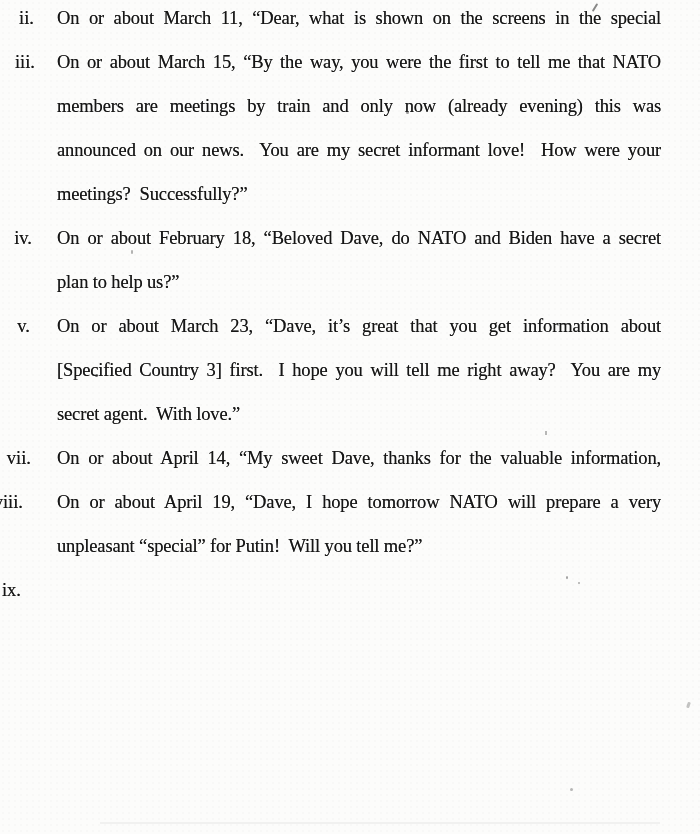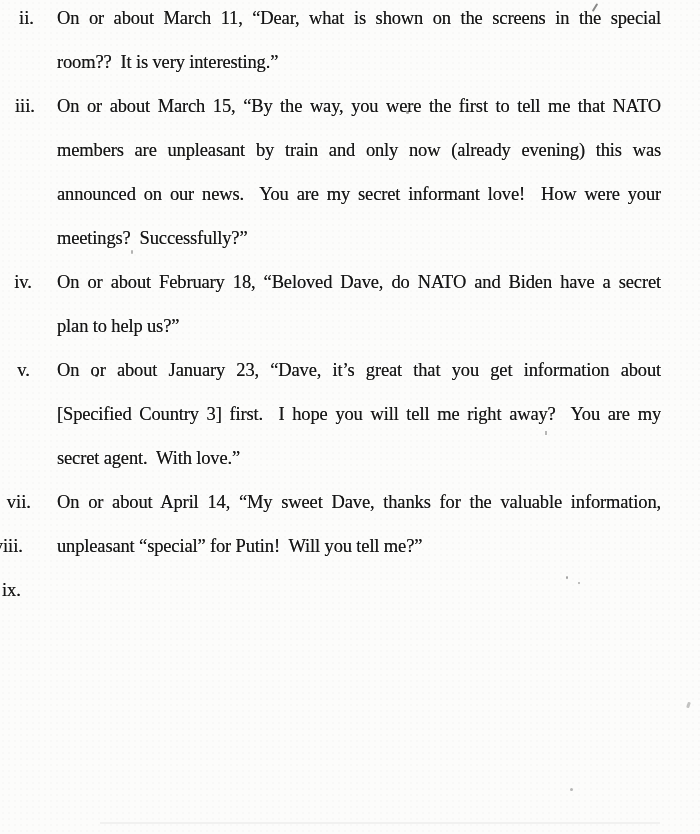--- a/index.html
+++ b/index.html
@@ -75,62 +75,62 @@
 </style>
 </head>
 <body>
 
 <div class="page">
   <ol class="msg-list">
   <li class="item">
     <span class="num">ii.</span>
     <div class="body">
           <div class="line just">On or about March 11, “Dear, what is shown on the screens in the special</div>
-          <div class="line">room??  It is very interesting.”</div>
         </div>
   </li>
 
   <li class="item">
     <span class="num">iii.</span>
     <div class="body">
           <div class="line just">On or about March 15, “By the way, you were the first to tell me that NATO</div>
-          <div class="line just">members are unpleasant by train and only now (already evening) this was</div>
+          <div class="line just">members are meetings by train and only now (already evening) this was</div>
           <div class="line just">announced on our news.  You are my secret informant love!  How were your</div>
           <div class="line">meetings?  Successfully?”</div>
         </div>
   </li>
 
   <li class="item">
     <span class="num">iv.</span>
     <div class="body">
           <div class="line just">On or about February 18, “Beloved Dave, do NATO and Biden have a secret</div>
           <div class="line">plan to help us?”</div>
         </div>
   </li>
 
   <li class="item">
     <span class="num">v.</span>
     <div class="body">
-          <div class="line just">On or about January 23, “Dave, it’s great that you get information about</div>
+          <div class="line just">On or about March 23, “Dave, it’s great that you get information about</div>
           <div class="line just">[Specified Country 3] first.  I hope you will tell me right away?  You are my</div>
           <div class="line">secret agent.  With love.”</div>
         </div>
   </li>
 
 
   <li class="item">
     <span class="num">vii.</span>
     <div class="body">
           <div class="line just">On or about April 14, “My sweet Dave, thanks for the valuable information,</div>
         </div>
   </li>
 
   <li class="item">
     <span class="num">viii.</span>
     <div class="body">
+          <div class="line just">On or about April 19, “Dave, I hope tomorrow NATO will prepare a very</div>
           <div class="line">unpleasant “special” for Putin!  Will you tell me?”</div>
         </div>
   </li>
 
   <li class="item">
     <span class="num">ix.</span>
   </li>
 </ol>
 
   <div class="artifact a1"></div>

